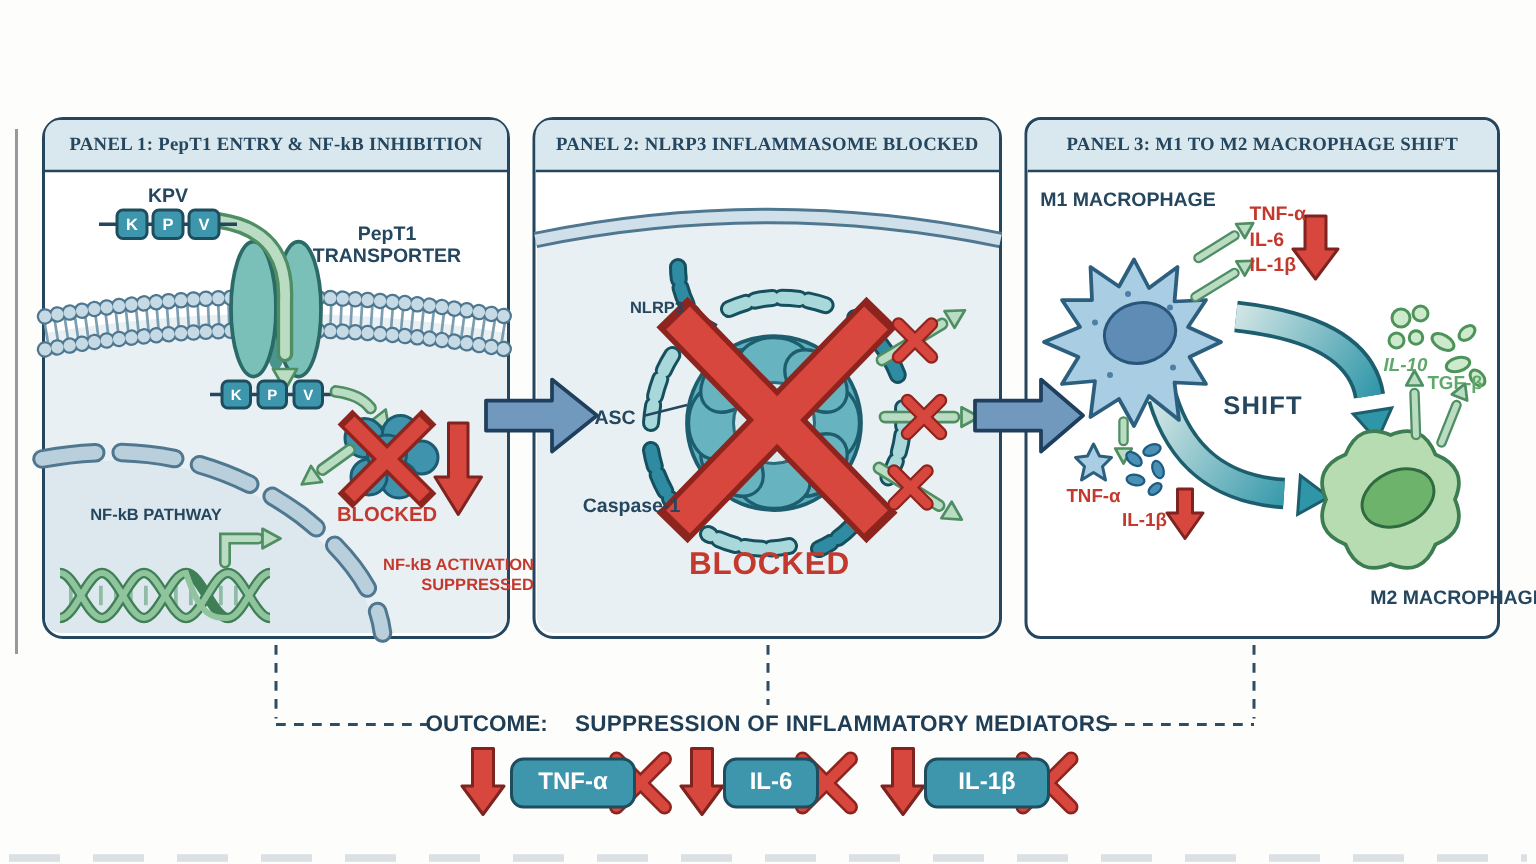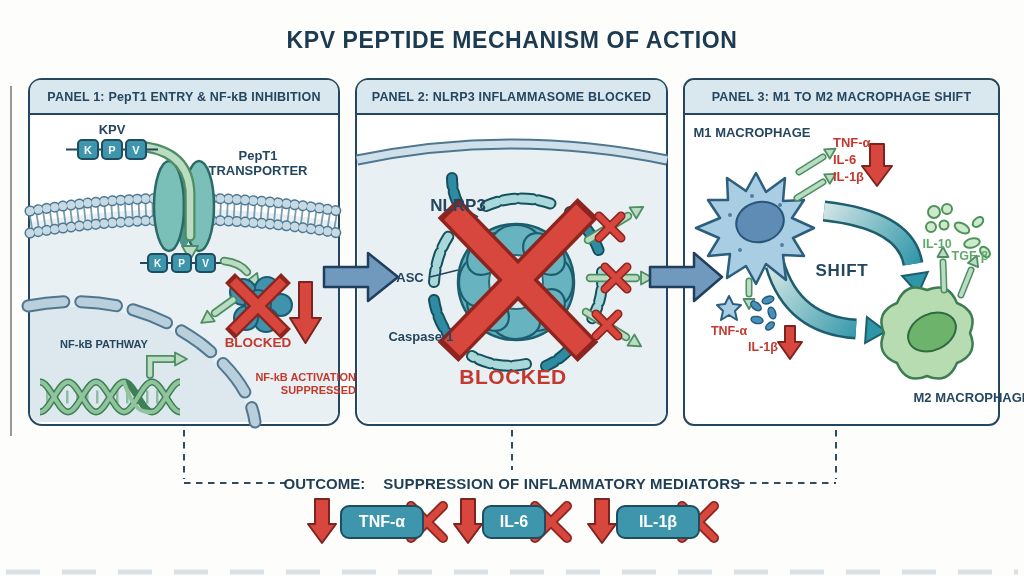--- a/index.html
+++ b/index.html
@@ -3,21 +3,21 @@
 <meta charset="utf-8">
 <style>
   html,body{margin:0;padding:0;}
   body{width:1024px;height:576px;position:relative;overflow:hidden;background:#fdfdfc;
        font-family:"Liberation Sans", sans-serif;}
   .stage{position:absolute;inset:0;width:1024px;height:576px;}
   .panel{position:absolute;background:#ffffff;border:2.5px solid var(--navy);border-radius:14px;
          box-sizing:border-box;z-index:1;}
   .panel-header{height:33px;background:var(--header_bg);border-bottom:2.5px solid var(--navy);
          border-radius:10px 10px 0 0;display:flex;align-items:center;justify-content:center;
-         font-weight:700;font-size:12.5px;letter-spacing:.2px;color:var(--navy);}
+         font-weight:700;font-size:12.5px;letter-spacing:.2px;color:var(--navy);font-family:Liberation Serif, serif;}
   svg.overlay{position:absolute;inset:0;z-index:2;}
   .lbl{position:absolute;transform:translate(-50%,-50%);text-align:center;font-weight:700;
        color:var(--navy);line-height:1.18;z-index:3;}
   .lbl-l{position:absolute;transform:translate(0,-50%);font-weight:700;z-index:3;line-height:1.1;}
   .red{color:var(--red_text);}
   .green{color:var(--green_text);}
   .title{font-size:23px;letter-spacing:.6px;color:#1c3a50;}
   .pill{position:absolute;z-index:3;background:var(--teal);border:2.5px solid var(--teal_dark);
         border-radius:9px;color:#fff;font-weight:700;font-size:16px;display:flex;
         align-items:center;justify-content:center;box-sizing:border-box;}
@@ -344,40 +344,39 @@
         <line class="rx-u" style="stroke-width:10" x1="682" y1="506" x2="714" y2="538"></line>
           <line class="rx-u" style="stroke-width:10" x1="714" y1="506" x2="682" y2="538"></line>
         <line class="rx-o" style="stroke-width:6.5" x1="682" y1="506" x2="714" y2="538"></line>
           <line class="rx-o" style="stroke-width:6.5" x1="714" y1="506" x2="682" y2="538"></line>
       </g>
     </g>
 
     <path d="M 6 572 H 1018" stroke="#b9c4cb" stroke-width="5" stroke-dasharray="34 22" opacity="0.5"></path>
   </svg>
 
-  <div class="lbl title" style="left:512px;top:41px;white-space:nowrap;">KPV PEPTIDE MECHANISM OF ACTION</div>
 
   <div class="lbl" style="left:112px;top:130px;font-size:13px;">KPV</div>
   <div class="lbl" style="left:258px;top:163px;width:130px;font-size:13px;">PepT1 TRANSPORTER</div>
   <div class="lbl" style="left:104px;top:344px;width:110px;font-size:11px;">NF-kB PATHWAY</div>
   <div class="lbl red" style="left:258px;top:343px;font-size:13.5px;white-space:nowrap;">BLOCKED</div>
   <div class="lbl red" style="left:300px;top:384px;width:112px;font-size:11px;text-align:right;">NF-kB ACTIVATION SUPPRESSED</div>
 
-  <div class="lbl" style="left:458px;top:206px;font-size:17px;white-space:nowrap;">NLRP3</div>
+  <div class="lbl" style="left:438px;top:206px;font-size:11px;white-space:nowrap;">NLRP3</div>
   <div class="lbl" style="left:410px;top:278px;font-size:13px;white-space:nowrap;">ASC</div>
   <div class="lbl" style="left:421px;top:337px;font-size:13px;white-space:nowrap;">Caspase-1</div>
   <div class="lbl red" style="left:513px;top:377px;font-size:21px;letter-spacing:.5px;white-space:nowrap;">BLOCKED</div>
 
   <div class="lbl" style="left:752px;top:133px;width:130px;font-size:13px;">M1 MACROPHAGE</div>
   <div class="lbl-l red" style="left:833px;top:143px;font-size:13px;">TNF-α</div>
   <div class="lbl-l red" style="left:833px;top:160px;font-size:13px;">IL-6</div>
   <div class="lbl-l red" style="left:833px;top:177px;font-size:13px;">IL-1β</div>
   <div class="lbl" style="left:842px;top:271px;font-size:17px;letter-spacing:.8px;white-space:nowrap;">SHIFT</div>
   <div class="lbl green" style="left:970px;top:212px;font-size:12.5px;white-space:nowrap;margin-top:44px;">TGF-β</div>
-  <div class="lbl green" style="left:937px;top:244px;font-size:12.5px;white-space:nowrap;">IL-10</div>
+  <div class="lbl green" style="left:937px;top:244px;font-size:12.5px;white-space:nowrap;font-style:italic;">IL-10</div>
   <div class="lbl red" style="left:729px;top:331px;font-size:12.5px;white-space:nowrap;">TNF-α</div>
   <div class="lbl red" style="left:763px;top:347px;font-size:12.5px;white-space:nowrap;">IL-1β</div>
   <div class="lbl" style="left:972px;top:398px;width:120px;font-size:13px;">M2 MACROPHAGE</div>
 
   <div class="outcome">
     <span class="pfx">OUTCOME:</span><span class="rest">SUPPRESSION OF INFLAMMATORY MEDIATORS</span>
   </div>
 
   <div class="pill" style="left:340px;top:505px;width:84px;height:34px;">
     <span>TNF-α</span>

